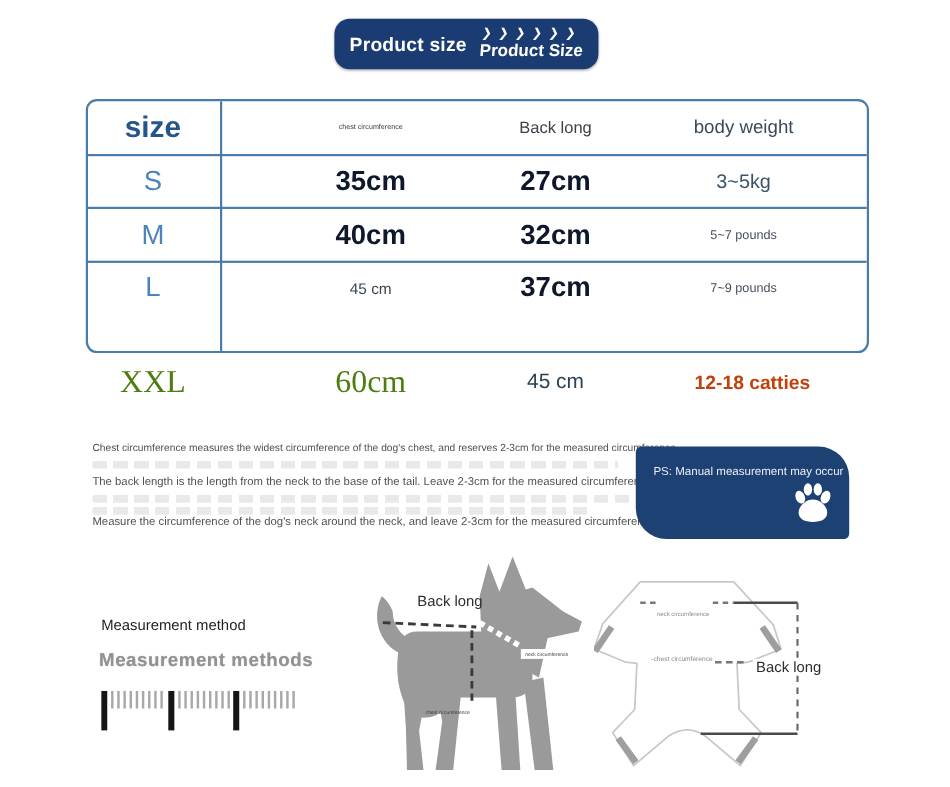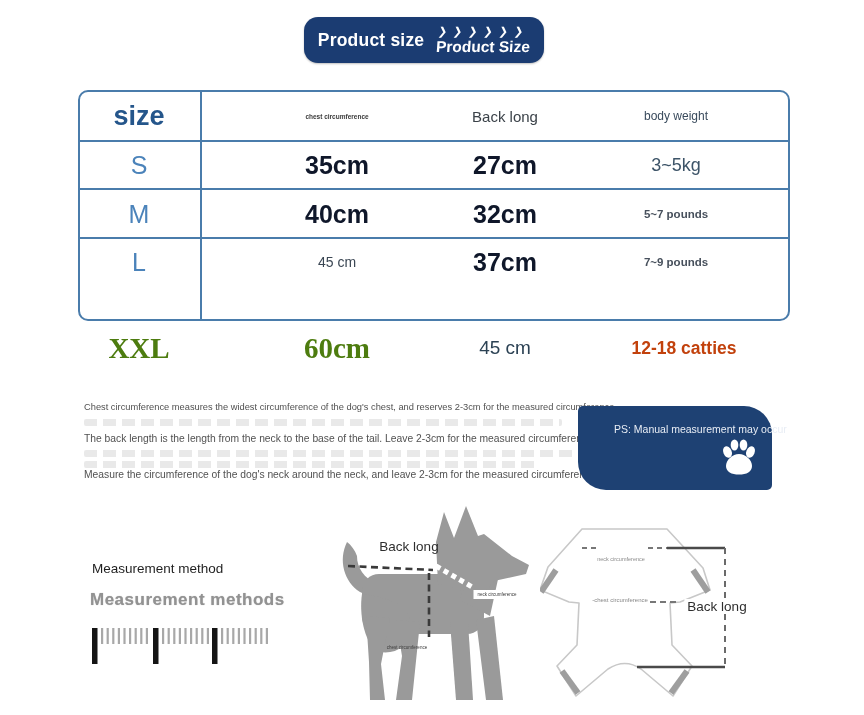--- a/index.html
+++ b/index.html
@@ -15,26 +15,26 @@
   .chevrons{color:#fff;font-size:11px;font-weight:700;letter-spacing:6px;transform:skewX(-10deg);margin-bottom:2px;}
   .banner-sub{color:#fff;font-size:15.5px;font-weight:700;transform:skewX(-4deg);}
 
   
   .size-table{position:absolute;left:78px;top:90px;width:712px;height:231px;border:2px solid #4a7cab;
               border-radius:10px;box-sizing:border-box;overflow:hidden;background:#fff;}
   .size-table .vdiv{position:absolute;left:120px;top:0;bottom:0;width:2px;background:#4a7cab;}
   .trow{position:relative;width:100%;border-bottom:2px solid #4a7cab;box-sizing:border-box;}
   .trow:last-child{border-bottom:none;}
   .r-h{height:50px;} .r-s{height:48px;} .r-m{height:49px;} .r-l{height:45px;} .r-xl{height:45px;}
-  .cell{position:absolute;top:50%;transform:translate(-50%,-50%);white-space:nowrap;font-weight:bold;}
+  .cell{position:absolute;top:50%;transform:translate(-50%,-50%);white-space:nowrap;}
   .c1{left:59px;} .c2{left:257px;} .c3{left:425px;} .c4{left:596px;}
   .h-size{font-size:27px;font-weight:600;color:#25568b;text-align:center;}
   .h-chest{font-size:6.5px;color:#3a3a3a;}
   .h-back{font-size:15px;font-weight:500;color:#3b4249;}
-  .h-weight{font-size:12px;font-weight:500;color:#394a5c;}
+  .h-weight{font-size:17px;font-weight:500;color:#394a5c;}
   .v-letter{font-size:25px;font-weight:500;color:#4b83ba;}
   .v-blue{font-size:25px;font-weight:700;color:#0f172a;}
   .v-darksm{font-size:14px;font-weight:500;color:#3a4653;}
   .v-kg{font-size:18px;font-weight:500;color:#3d5468;}
   .v-lb{font-size:11.5px;color:#47505c;}
   .v-lbxl{font-size:12.5px;color:#424c59;}
 
   
   .xxl-row{position:absolute;left:78px;top:325px;width:712px;height:46px;}
   .xxl-row .cell{top:50%;}
@@ -50,21 +50,21 @@
   .note3{top:469px;font-size:10.3px;}
   .ghost{position:absolute;height:7px;border-radius:2px;opacity:.45;filter:blur(.7px);
          background:repeating-linear-gradient(90deg,#cfcfcf 0 13px,transparent 13px 19px);}
   .g1{left:84px;top:419px;width:478px;}
   .g2{left:84px;top:450px;width:498px;}
   .g3{left:84px;top:461px;width:452px;}
 
   
   .ps-box{position:absolute;left:578px;top:406px;width:194px;height:84px;background:#1e4173;
           border-radius:5px 28px 5px 28px;}
-  .ps-line1{position:absolute;left:16px;top:17px;font-size:10.5px;color:#e8edf5;white-space:nowrap;margin-left:20px;}
+  .ps-line1{position:absolute;left:16px;top:17px;font-size:10.5px;color:#e8edf5;white-space:nowrap;}
   .ps-line2{position:absolute;left:9px;top:42px;font-size:17px;font-weight:600;color:#fff;white-space:nowrap;}
   .paw{position:absolute;right:13px;top:32px;width:40px;height:38px;}
 
   
   .m-title{position:absolute;left:92px;top:561px;font-size:13.5px;color:#1f1f1f;}
   .m-sub{position:absolute;left:90px;top:590px;font-size:17px;font-weight:700;color:#929292;
          letter-spacing:.5px;text-shadow:0 0 1px #b5b5b5;}
   .ruler{position:absolute;left:92px;top:628px;}
 
   .dog-wrap{position:absolute;left:332px;top:504px;width:200px;height:200px;}

